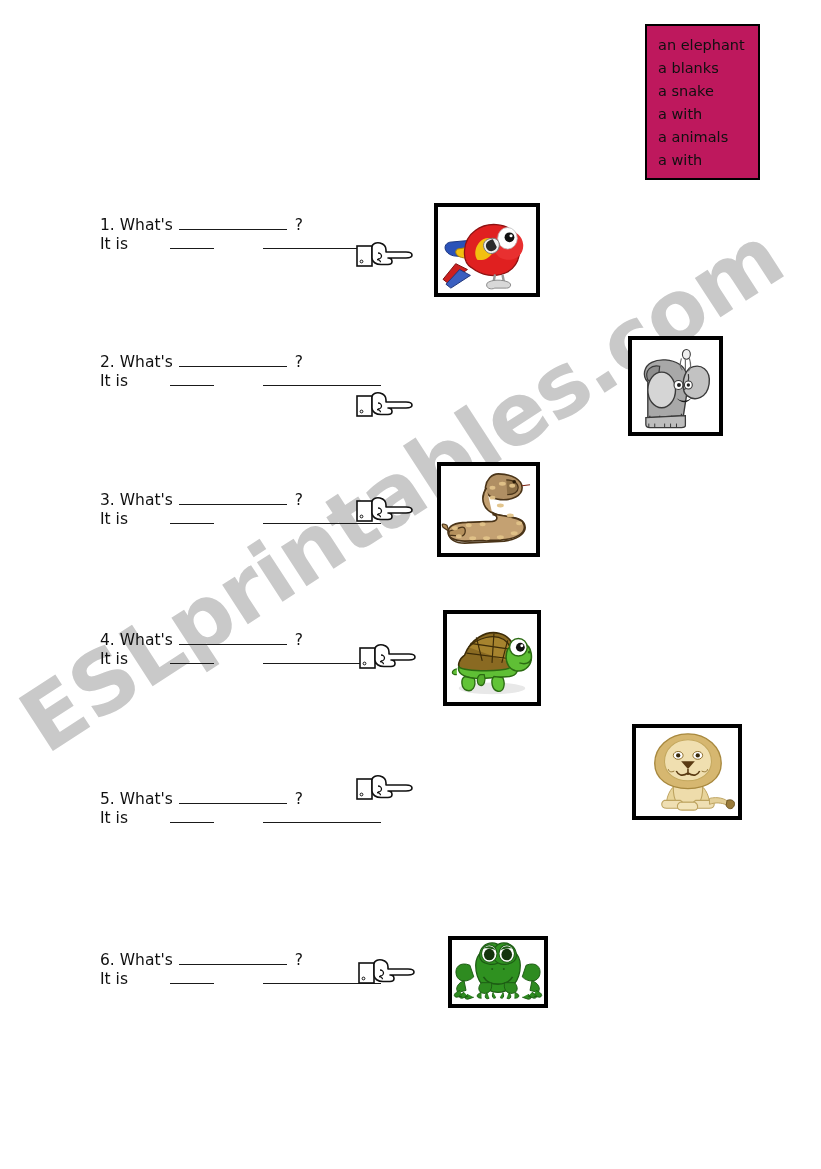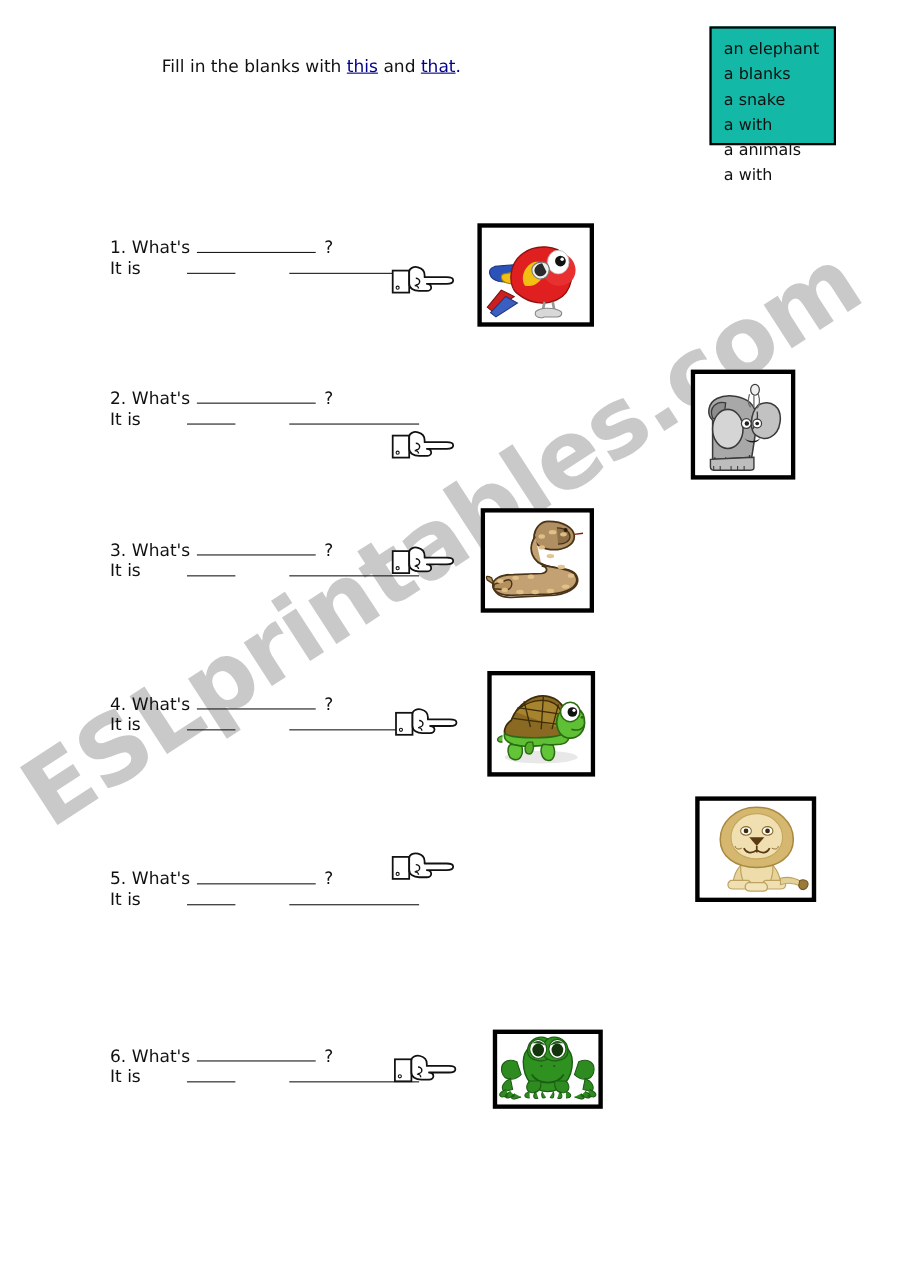--- a/index.html
+++ b/index.html
@@ -63,22 +63,22 @@
   #instructions .kw-dot {
     color: #00008b;
   }
 
   
   #wordbank {
     position: absolute;
     left: 645px;
     top: 24px;
     width: 115px;
-    height: 108px;
-    background: #14b8a6;
+    height: 156px;
+    background: #be185d;
     border: 2px solid #000000;
     box-sizing: border-box;
     z-index: 10;
     padding: 8px 0 0 11px;
   }
   #wordbank .wb-item {
     font-family: "DejaVu Sans", sans-serif;
     font-size: 14.5px;
     color: #101010;
     line-height: 23px;
@@ -137,21 +137,20 @@
 </head>
 <body>
 
 <div id="page">
 
   <div id="watermark">
     <div class="wm-text">ESLprintables.com</div>
   </div>
 
   <div id="instructions">
-    <div><span>Fill in the blanks with </span><span class="kw">this</span><span> and </span><span class="kw">that</span><span class="kw-dot">.</span></div>
   </div>
 
   <div id="wordbank">
     <div class="wb-item">an elephant</div>
     <div class="wb-item">a blanks</div>
     <div class="wb-item">a snake</div>
     <div class="wb-item">a with</div>
     <div class="wb-item">a animals</div>
     <div class="wb-item">a with</div>
   </div>

